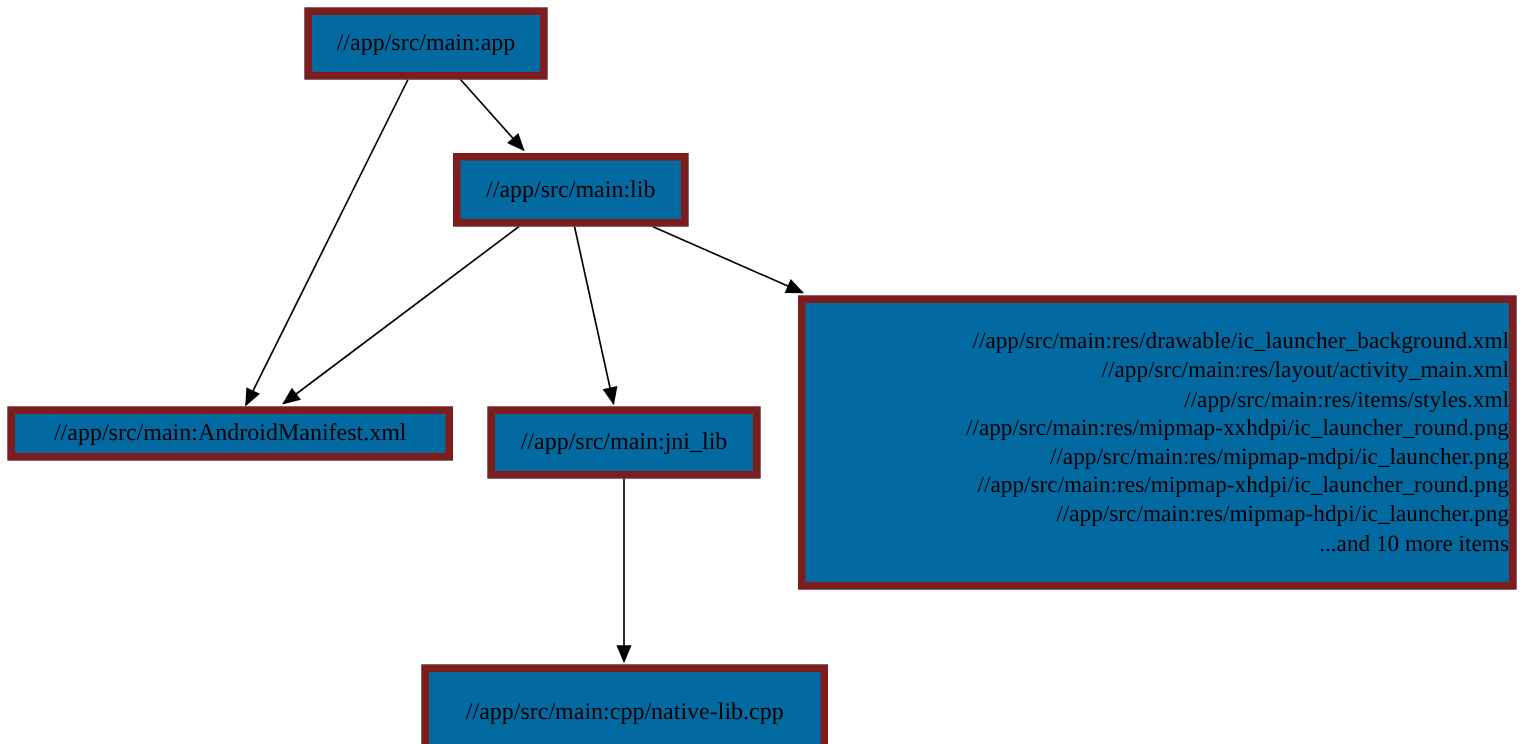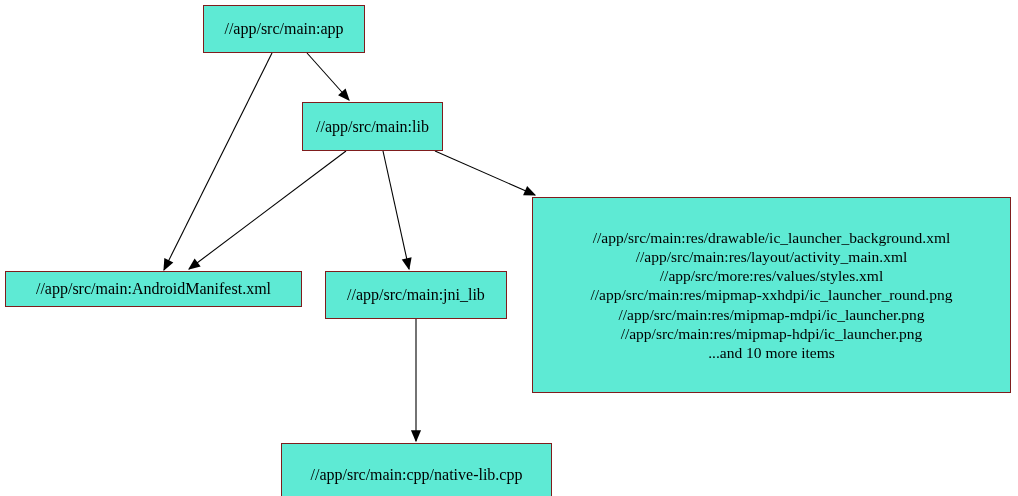--- a/index.html
+++ b/index.html
@@ -15,41 +15,42 @@
   }
   .edges {
     position: absolute;
     left: 0; top: 0;
     width: 1018px; height: 496px;
     pointer-events: none;
   }
   .edges line { stroke: #000000; stroke-width: 1.1; }
   .node {
     position: absolute;
-    border: 1px solid #7f1d1d;
-    background: #5eead4;
+    border: 5px solid #7f1d1d;
+    background: #0369a1;
     display: flex;
     align-items: center;
     justify-content: center;
     text-align: center;
     font-size: 16px;
     line-height: 1.1;
     white-space: nowrap;
   }
   .node-app      { left: 203px; top: 5px;   width: 162px; height: 48px; }
-  .node-lib      { left: 302px; top: 102px; width: 141px; height: 49px; }
+  .node-lib      { left: 302px; top: 102px; width: 157px; height: 49px; }
   .node-manifest { left: 5px;   top: 271px; width: 297px; height: 36px; }
   .node-jni      { left: 325px; top: 271px; width: 182px; height: 48px; }
   .node-native   { left: 281px; top: 443px; width: 271px; height: 63px; }
   .node-res {
     left: 532px; top: 197px; width: 479px; height: 196px;
     flex-direction: column;
     justify-content: center;
     font-size: 15.5px;
     line-height: 19.2px;
+    text-align: right;
   }
   .res-line { width: 100%; }
 </style>
 </head>
 <body>
 
 <div class="canvas">
 
   <svg class="edges" width="1018" height="496" viewBox="0 0 1018 496" xmlns="http://www.w3.org/2000/svg">
     <defs>
@@ -77,23 +78,24 @@
     <span>//app/src/main:AndroidManifest.xml</span>
   </div>
 
   <div class="node node-jni">
     <span>//app/src/main:jni_lib</span>
   </div>
 
   <div class="node node-res">
     <div class="res-line">//app/src/main:res/drawable/ic_launcher_background.xml</div>
     <div class="res-line">//app/src/main:res/layout/activity_main.xml</div>
-    <div class="res-line">//app/src/more:res/values/styles.xml</div>
+    <div class="res-line">//app/src/main:res/items/styles.xml</div>
     <div class="res-line">//app/src/main:res/mipmap-xxhdpi/ic_launcher_round.png</div>
     <div class="res-line">//app/src/main:res/mipmap-mdpi/ic_launcher.png</div>
+    <div class="res-line">//app/src/main:res/mipmap-xhdpi/ic_launcher_round.png</div>
     <div class="res-line">//app/src/main:res/mipmap-hdpi/ic_launcher.png</div>
     <div class="res-line">...and 10 more items</div>
   </div>
 
   <div class="node node-native">
     <span>//app/src/main:cpp/native-lib.cpp</span>
   </div>
 
 </div>
 

